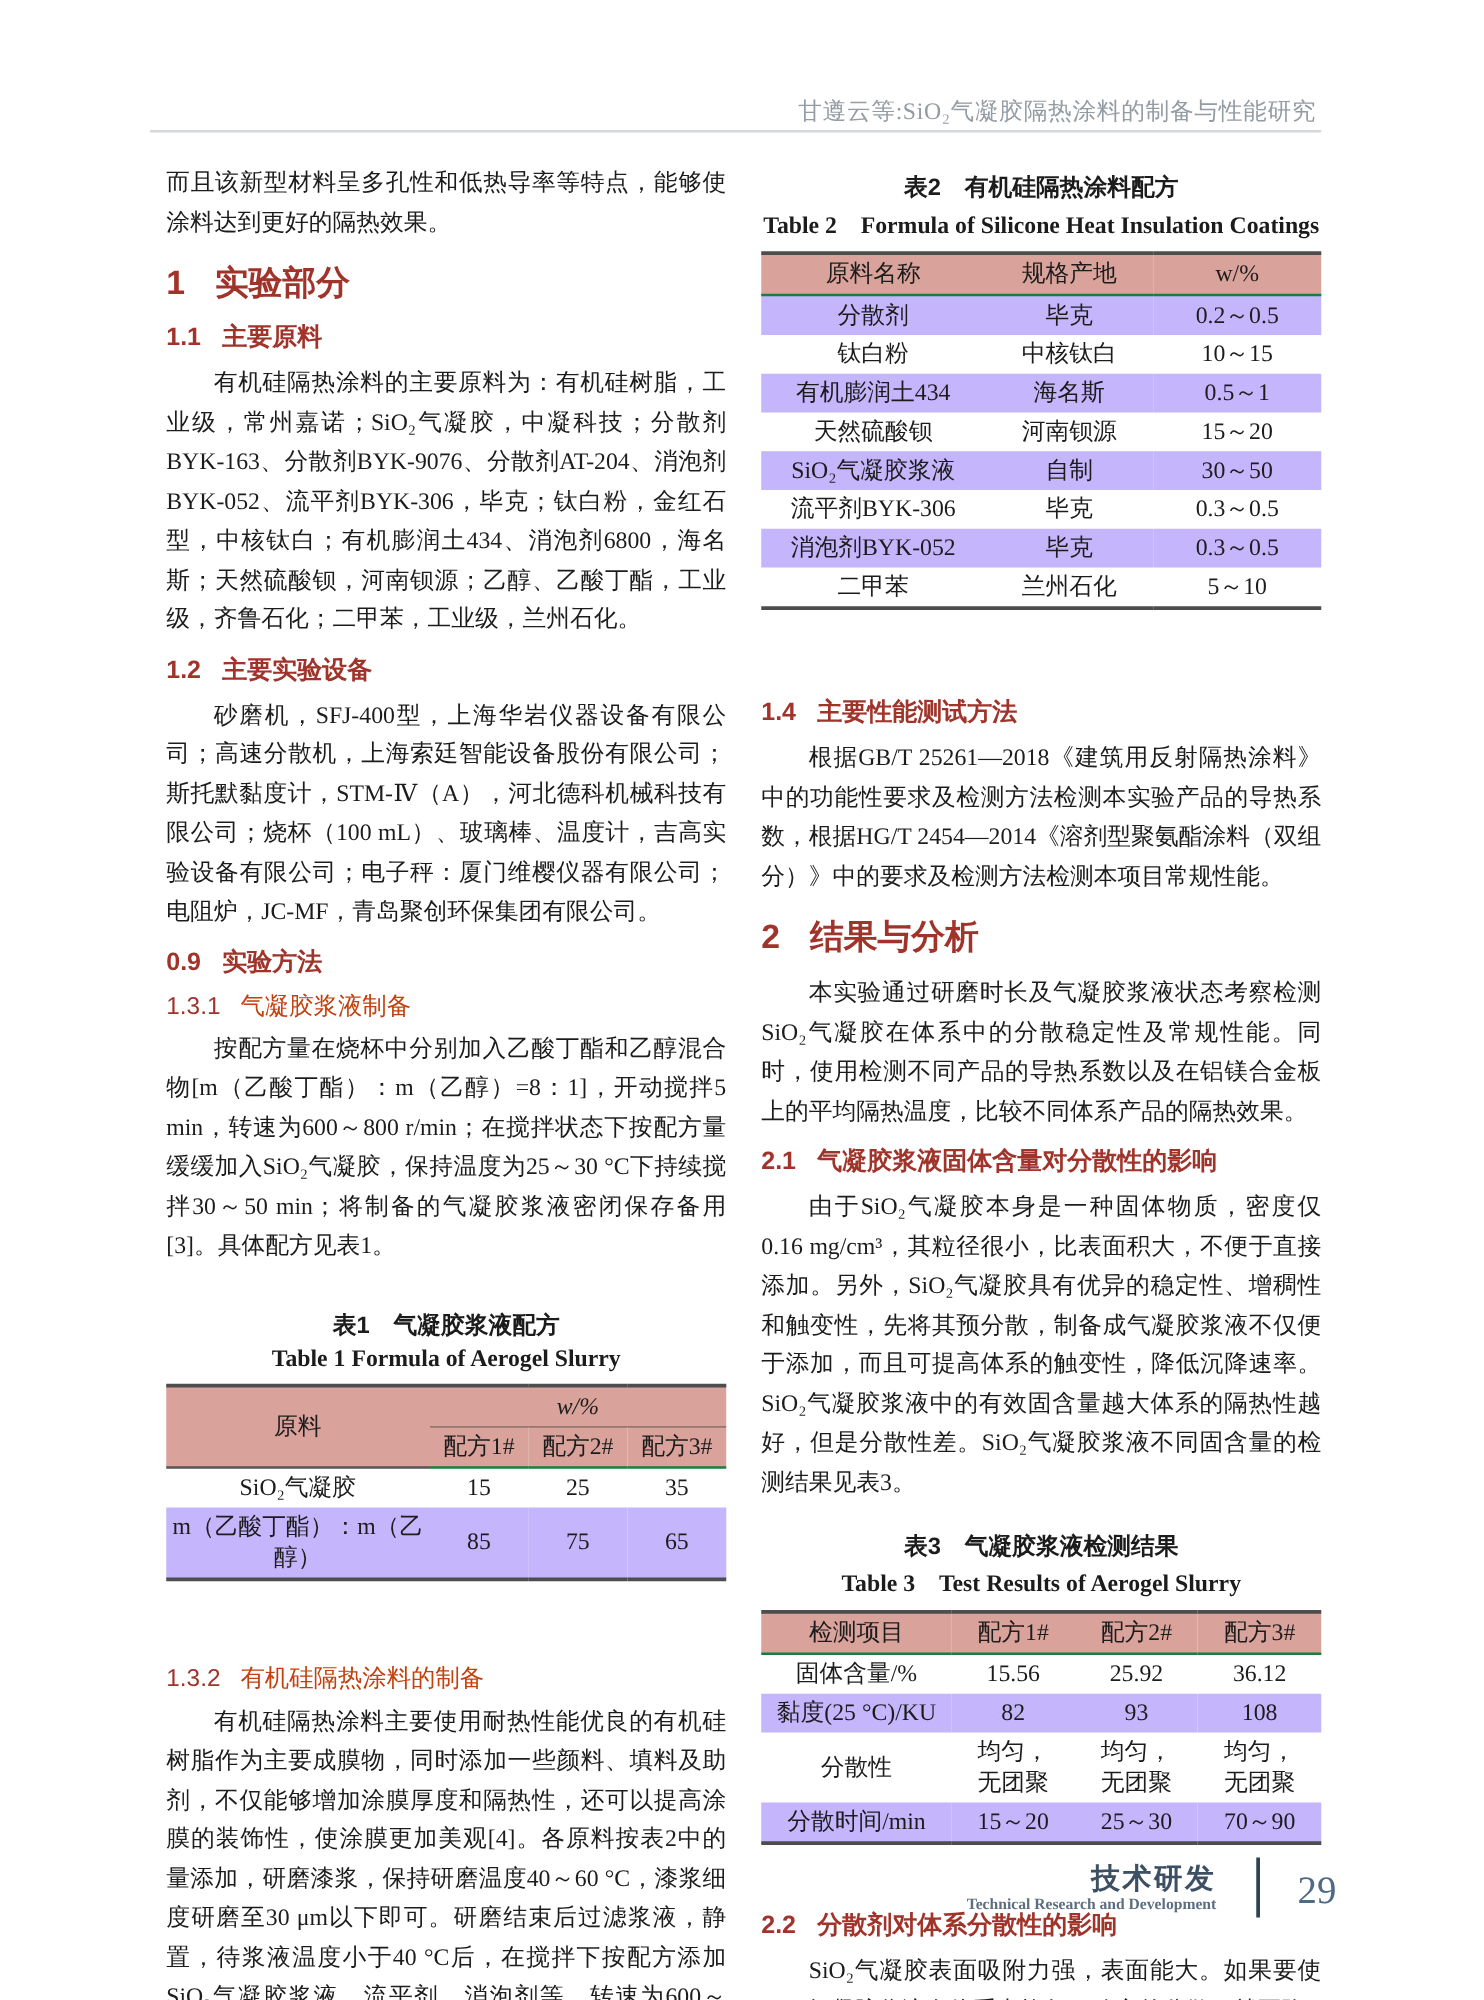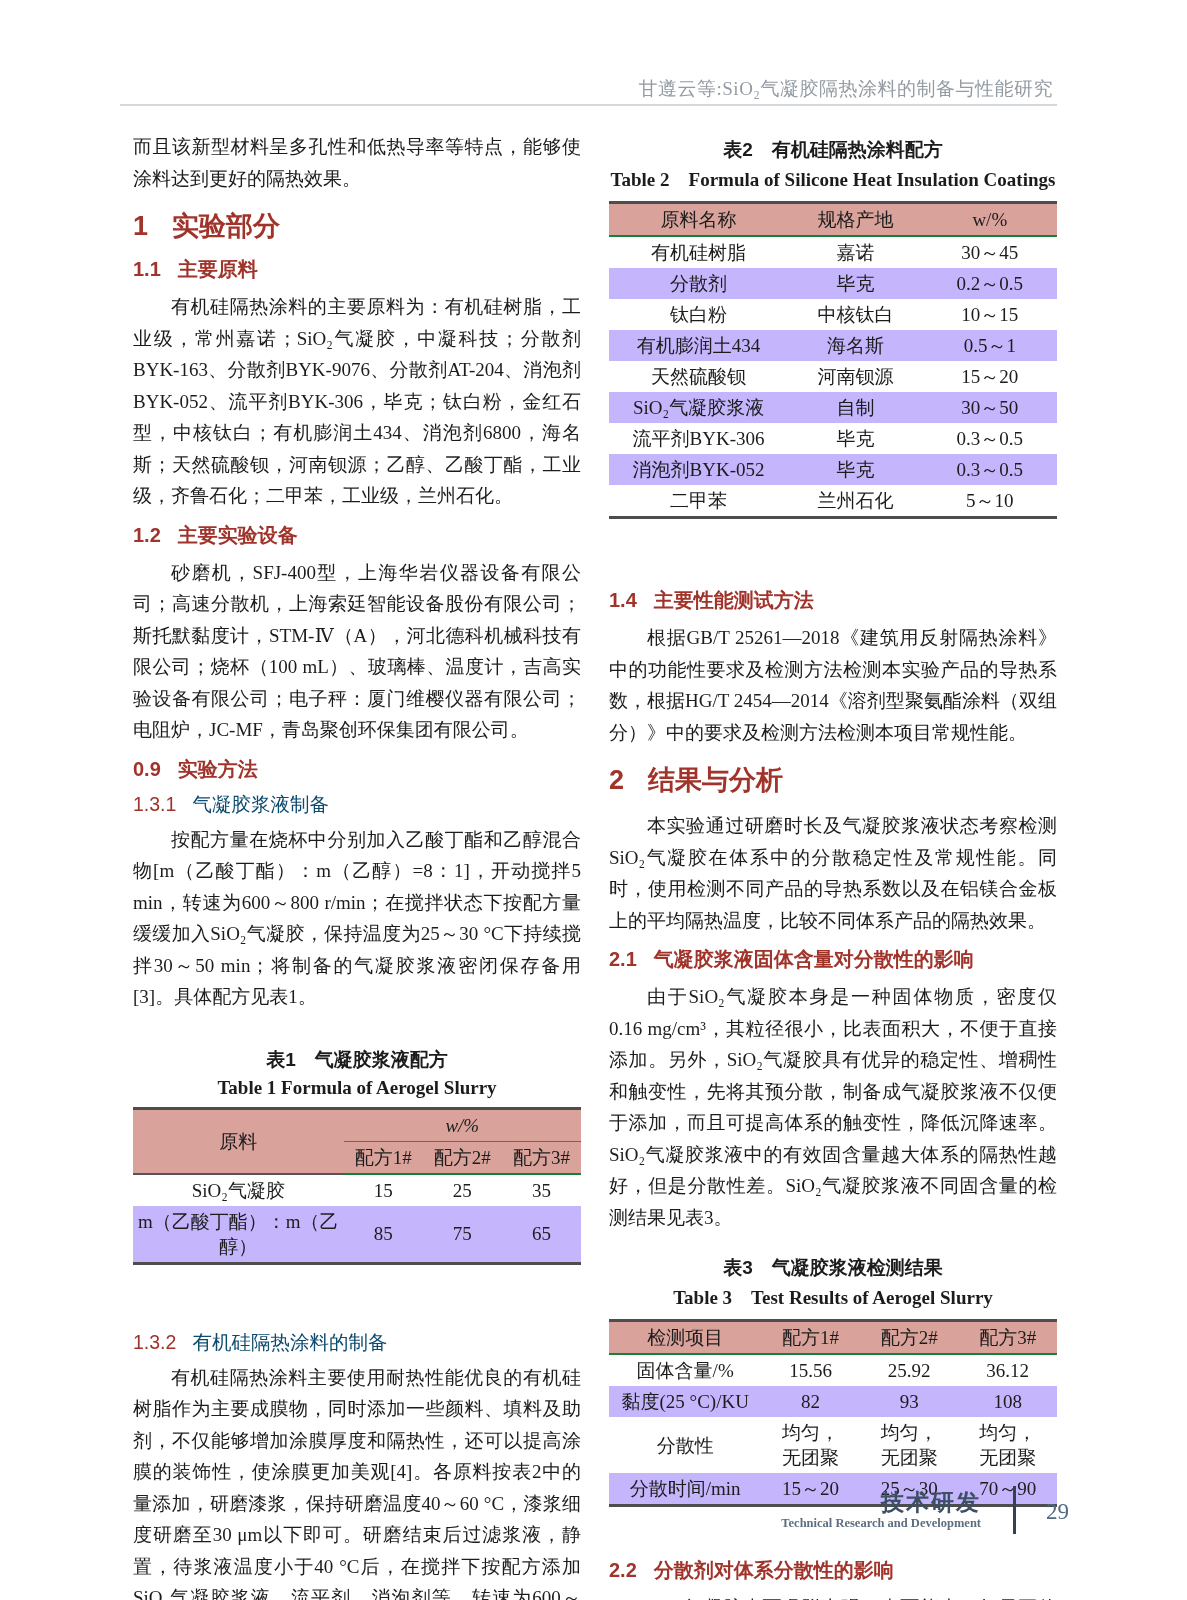--- a/index.html
+++ b/index.html
@@ -16,21 +16,21 @@
   p.body.noindent{text-indent:0;}
   
   .h1{display:flex;align-items:baseline;gap:24px;color:#A0342B;
       font-family:"Liberation Sans","DejaVu Sans",sans-serif;font-weight:bold;
       font-size:27px;margin:14px 0 12px 0;}
   .h2{display:flex;align-items:baseline;gap:17px;color:#A0342B;
       font-family:"Liberation Sans","DejaVu Sans",sans-serif;font-weight:bold;
       font-size:20px;margin:10px 0 8px 0;}
   .h3{display:flex;align-items:baseline;gap:16px;font-size:19.5px;margin:6px 0 6px 0;text-align:center;}
   .h3 .num{color:#A0342B;font-family:"Liberation Sans","DejaVu Sans",sans-serif;}
-  .h3 .ttl{color:#0c4a6e;}
+  .h3 .ttl{color:#c2410c;}
   
   .cap-cn{text-align:center;font-family:"Liberation Sans","DejaVu Sans",sans-serif;
           font-weight:bold;font-size:19px;margin:0 0 4px 0;}
   .cap-en{text-align:center;font-weight:bold;font-size:19px;margin:0 0 8px 0;}
   
   table.datatable{width:100%;border-collapse:collapse;font-size:19px;
         border-top:3px solid #4d4d4d;border-bottom:3px solid #4d4d4d;}
   table.datatable th,table.datatable td{font-weight:normal;text-align:center;
         padding:3px 2px;line-height:25px;}
   .hdr{background:#D9A29B;}
@@ -46,21 +46,21 @@
   .t3 col.c0{width:34%;} .t3 col.cn{width:22%;}
   .tbl-gap-top{margin-top:34px;}
   .gap60{height:58px;} .gap44{height:40px;} .gap26{height:22px;}
   
   .footer{position:absolute;top:1486px;right:118px;display:flex;align-items:center;gap:20px;}
   .footer-text{text-align:right;}
   .footer-cn{font-family:"Liberation Sans","DejaVu Sans",sans-serif;font-weight:bold;
              font-size:23px;color:#3C4F63;letter-spacing:2px;line-height:26px;}
   .footer-en{font-size:12.5px;font-weight:bold;color:#5d6e80;line-height:16px;}
   .footer-bar{width:3px;height:48px;background:#2f4256;margin:0 10px 0 12px;}
-  .footer-page{font-size:23px;color:#4f6a85;padding-top:4px;}
+  .footer-page{font-size:31px;color:#4f6a85;padding-top:4px;}
 </style>
 </head>
 <body>
 
 <div class="page">
 
   <div class="running-head">甘遵云等:SiO₂气凝胶隔热涂料的制备与性能研究</div>
   <div class="head-rule"></div>
 
   <div class="content">
@@ -151,25 +151,20 @@
               <col class="c0">
               <col class="c1">
               <col class="c2">
             </colgroup>
           <tbody>
               <tr class="hline">
             <th class="hdr">原料名称</th>
             <th class="hdr">规格产地</th>
             <th class="hdr">w/%</th>
           </tr>
-          <tr>
-            <td class="lbl2">有机硅树脂</td>
-            <td>嘉诺</td>
-            <td>30～45</td>
-          </tr>
           <tr class="alt">
             <td class="lbl2">分散剂</td>
             <td>毕克</td>
             <td>0.2～0.5</td>
           </tr>
           <tr>
             <td class="lbl2">钛白粉</td>
             <td>中核钛白</td>
             <td>10～15</td>
           </tr>

